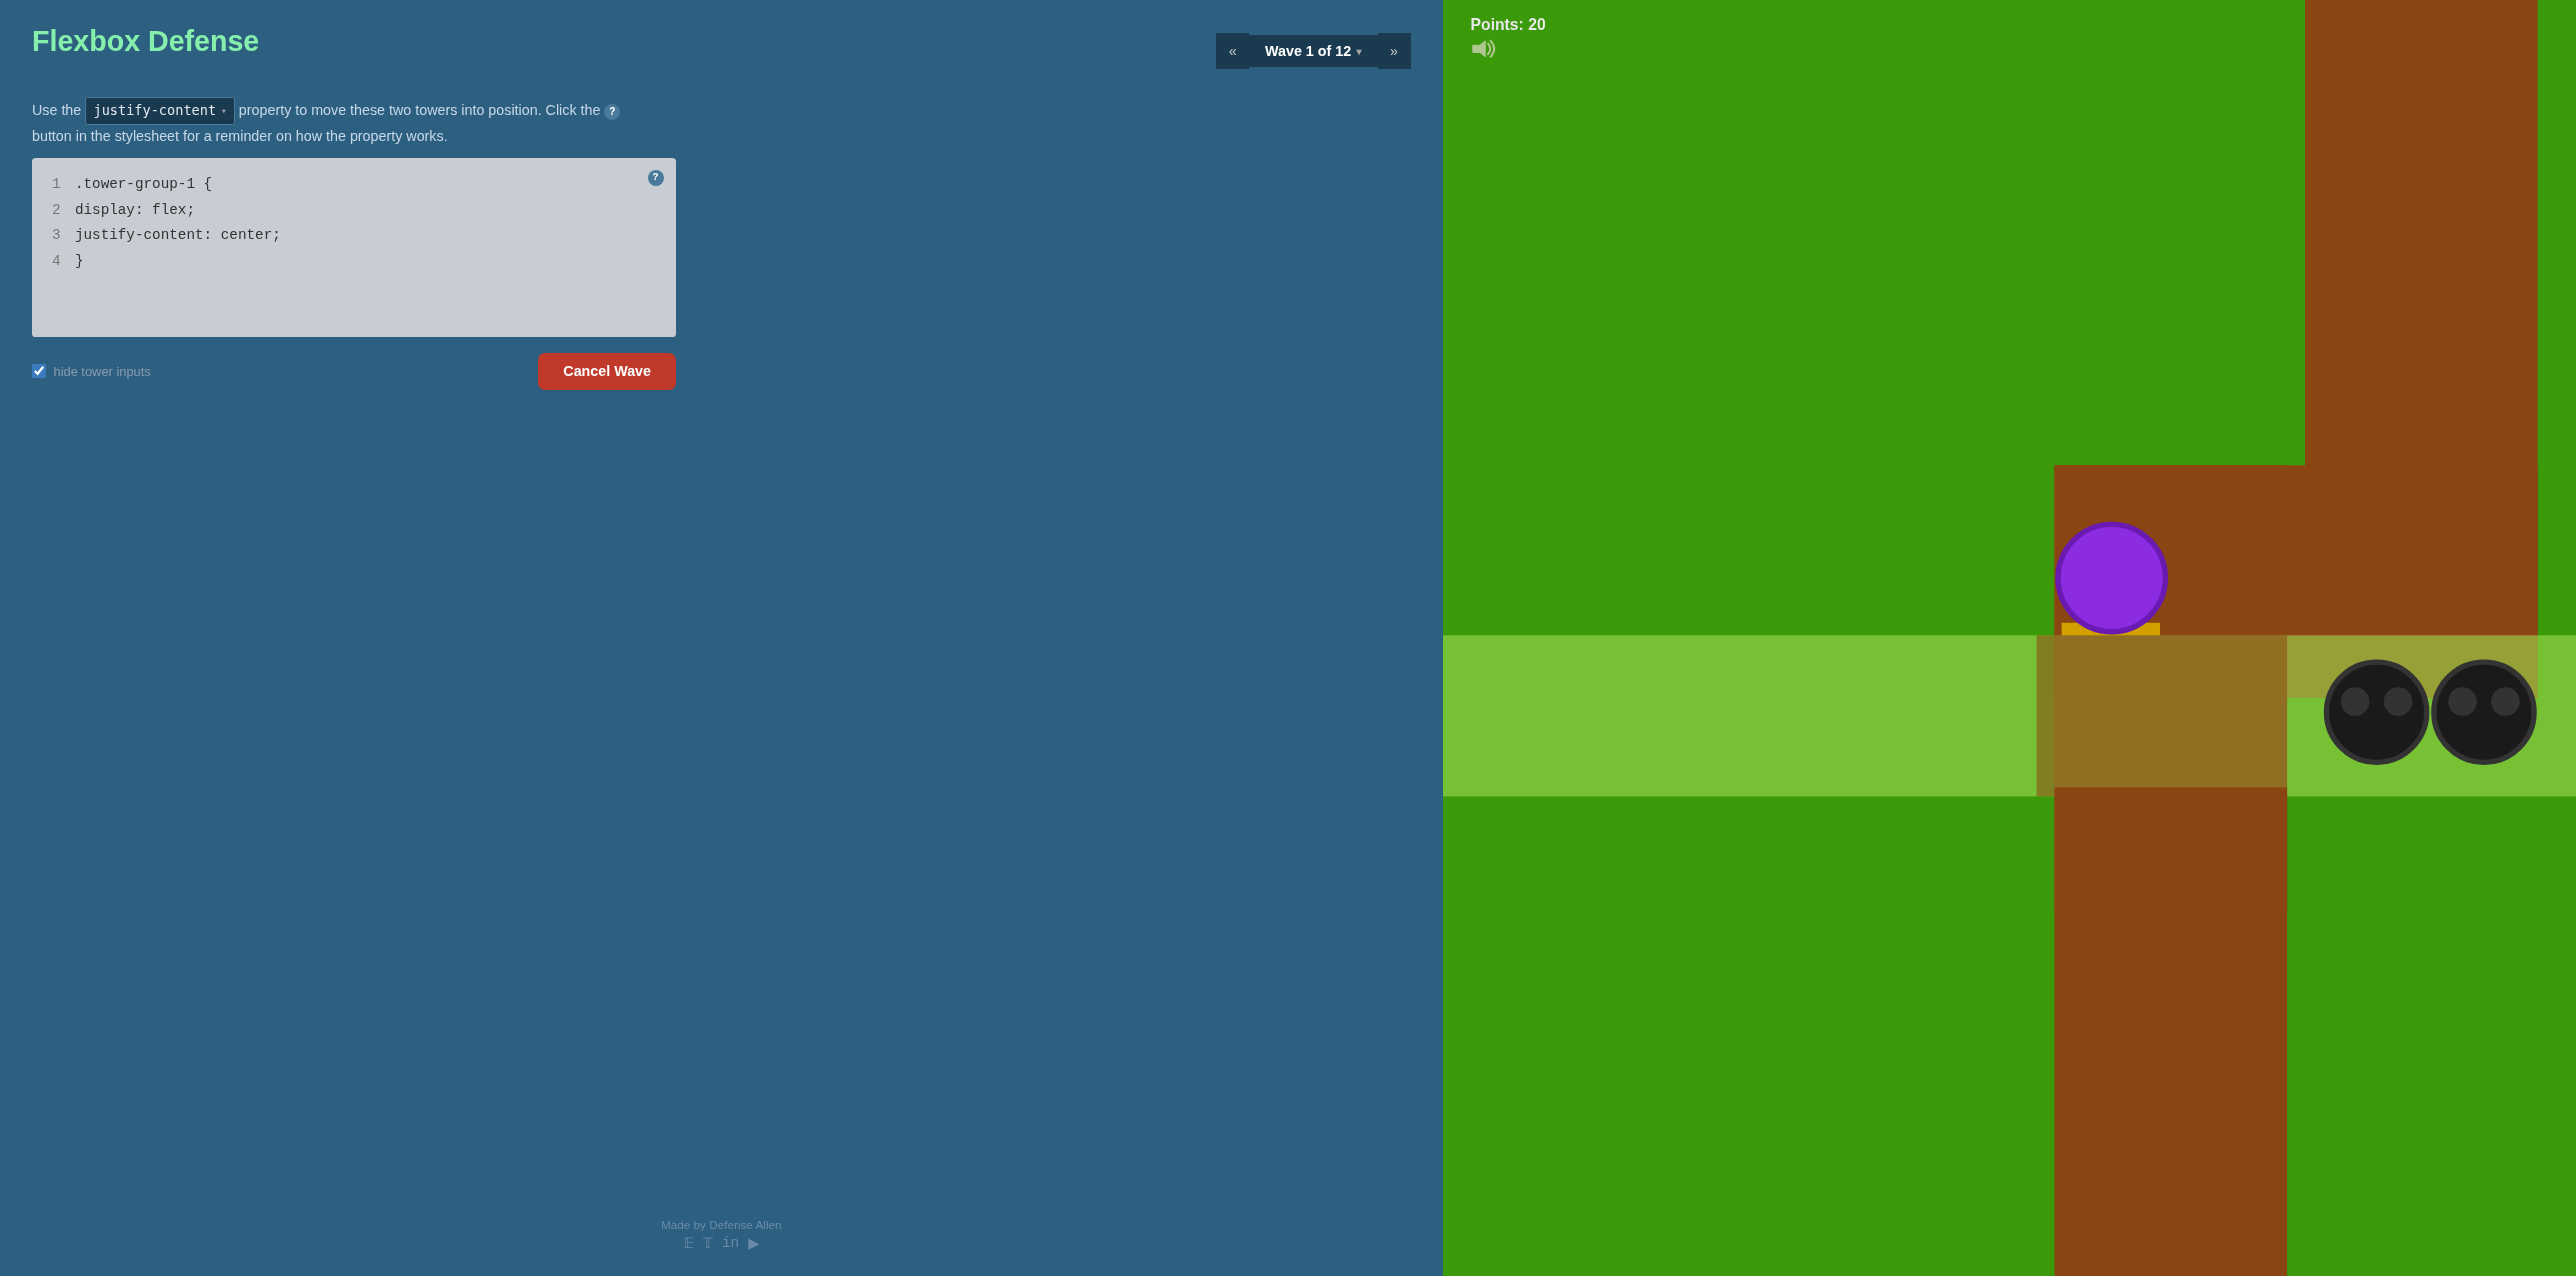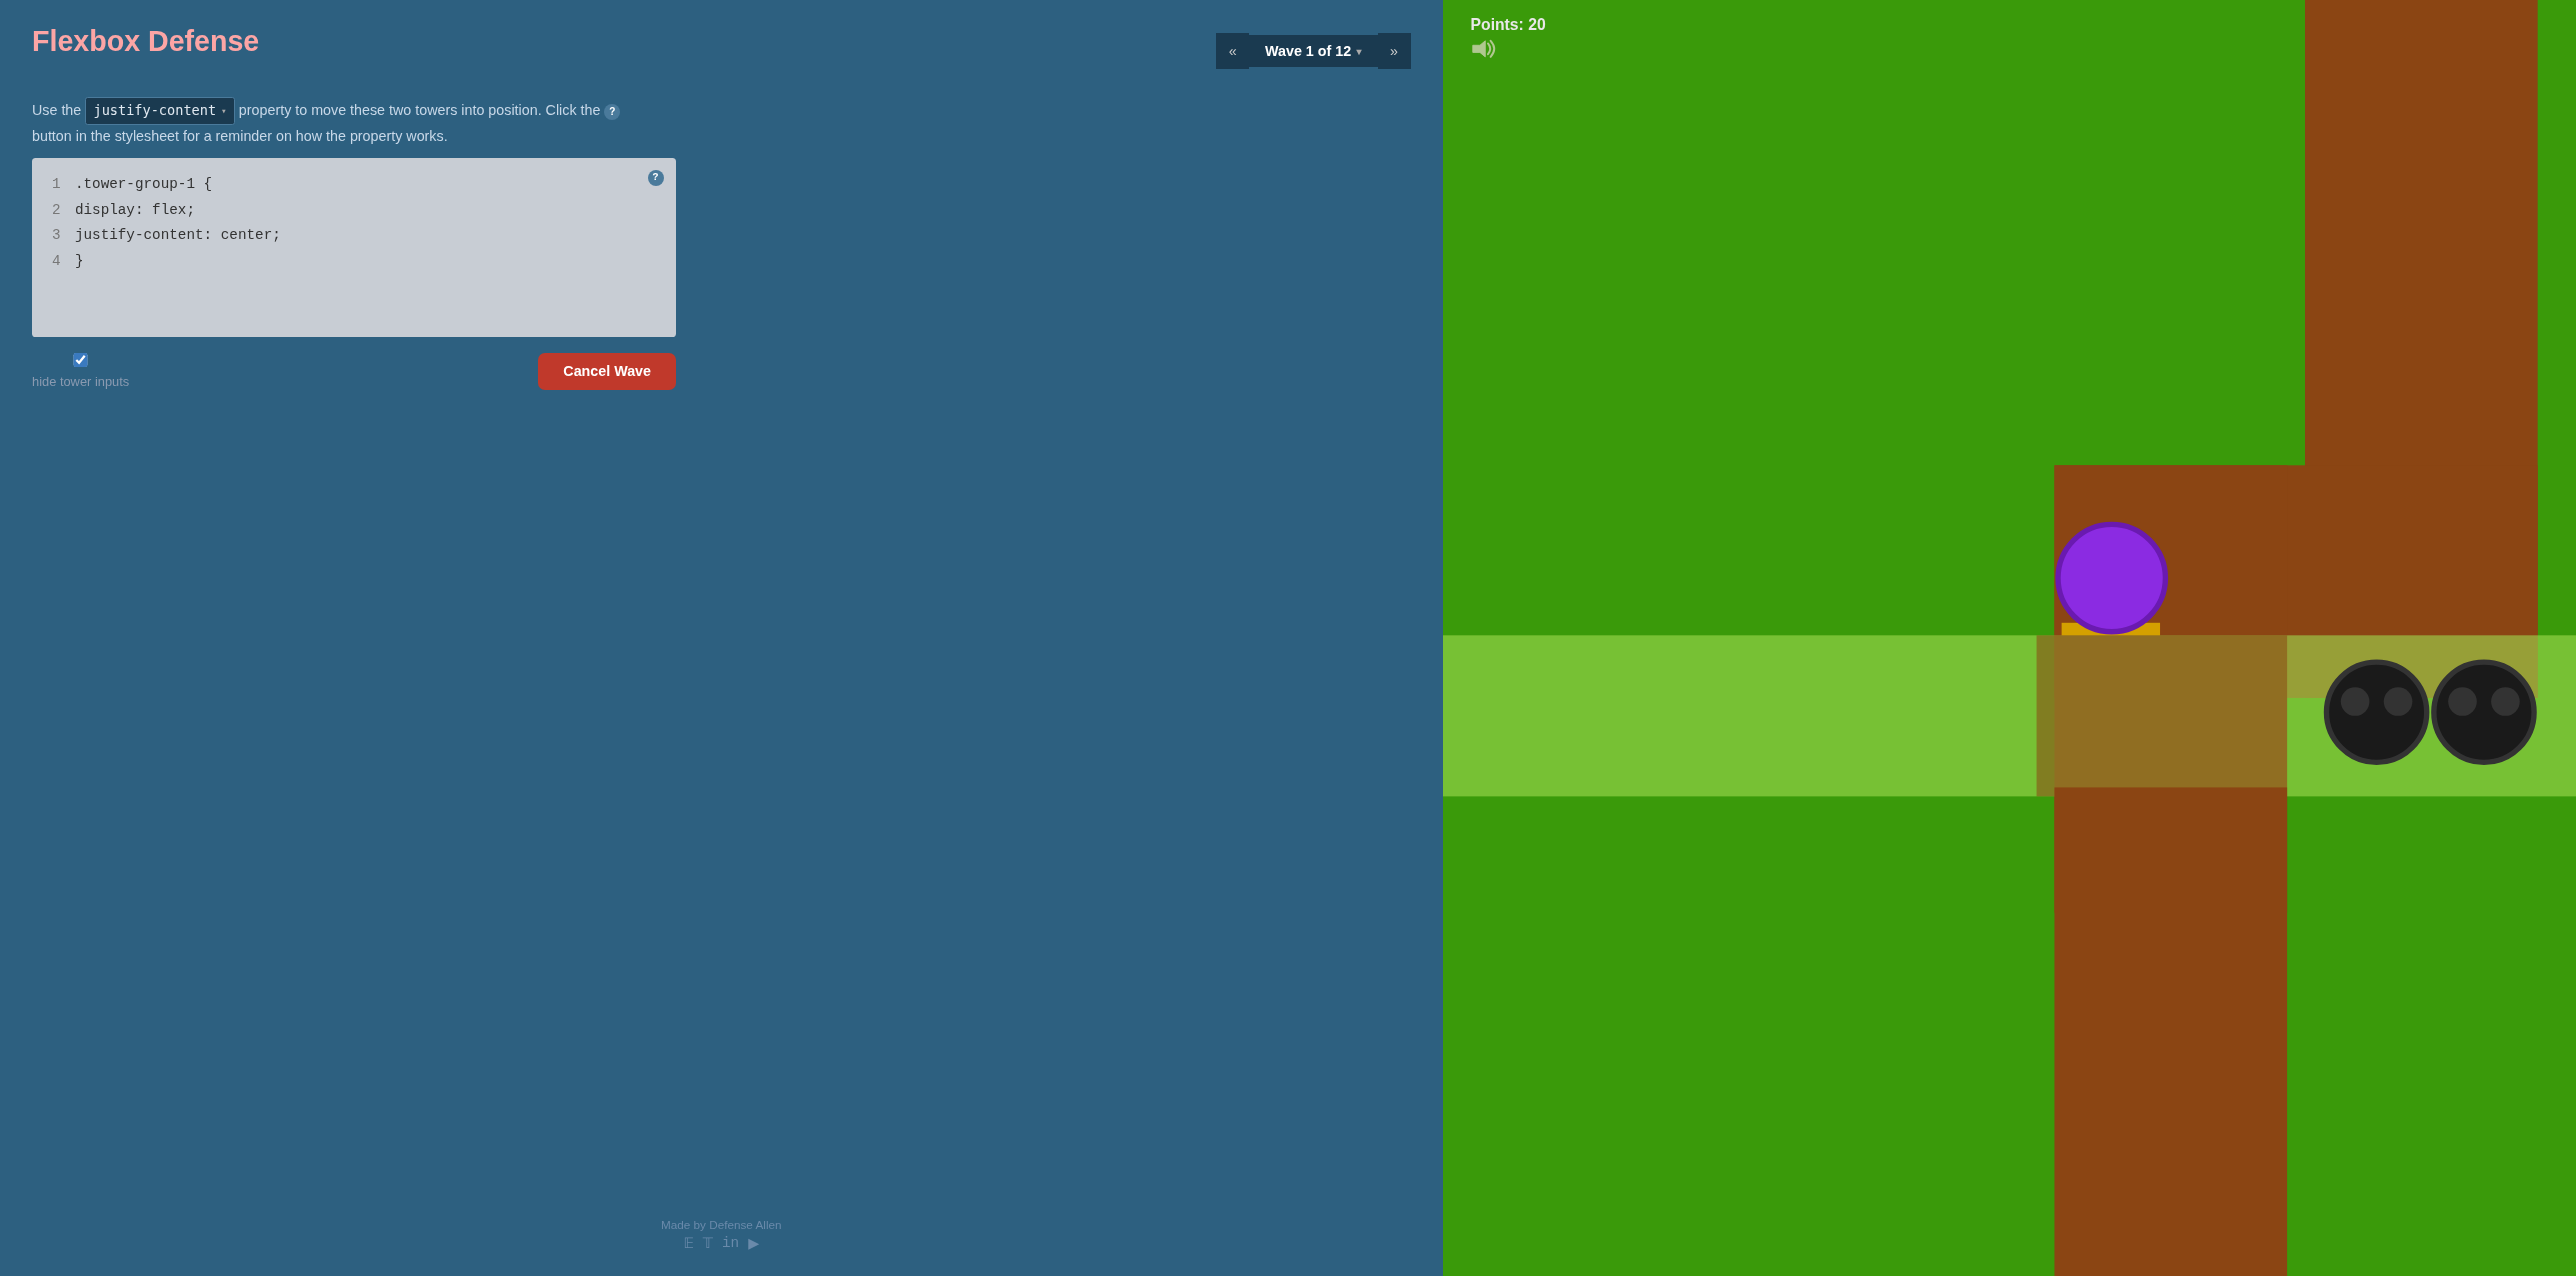--- a/index.html
+++ b/index.html
@@ -17,21 +17,21 @@
       background: #2d6080;
       padding: 25px 32px;
       display: flex;
       flex-direction: column;
       color: #e0e8f0;
     }
 
     #app-title {
       font-size: 2rem;
       font-weight: bold;
-      color: #fca5a5;
+      color: #86efac;
       margin-bottom: 19.7px;
     }
 
     .nav-arrow {
       background: #1a3a50;
       border: none;
       color: #ccc;
       padding: 7.2px 12.5px;
       cursor: pointer;
       font-size: 1rem;
@@ -130,21 +130,20 @@
       max-width: 644px;
     }
 
     #hide-inputs-label {
       display: flex;
       align-items: center;
       gap: 7.2px;
       color: #8a9ab0;
       font-size: 0.9rem;
       cursor: pointer;
-      flex-direction: column;
     }
     #hide-inputs-label input[type="checkbox"] {
       width: 14.3px;
       height: 14.3px;
       accent-color: #3a7abf;
     }
 
     #cancel-wave-btn {
       background: #c0392b;
       color: #fff;

